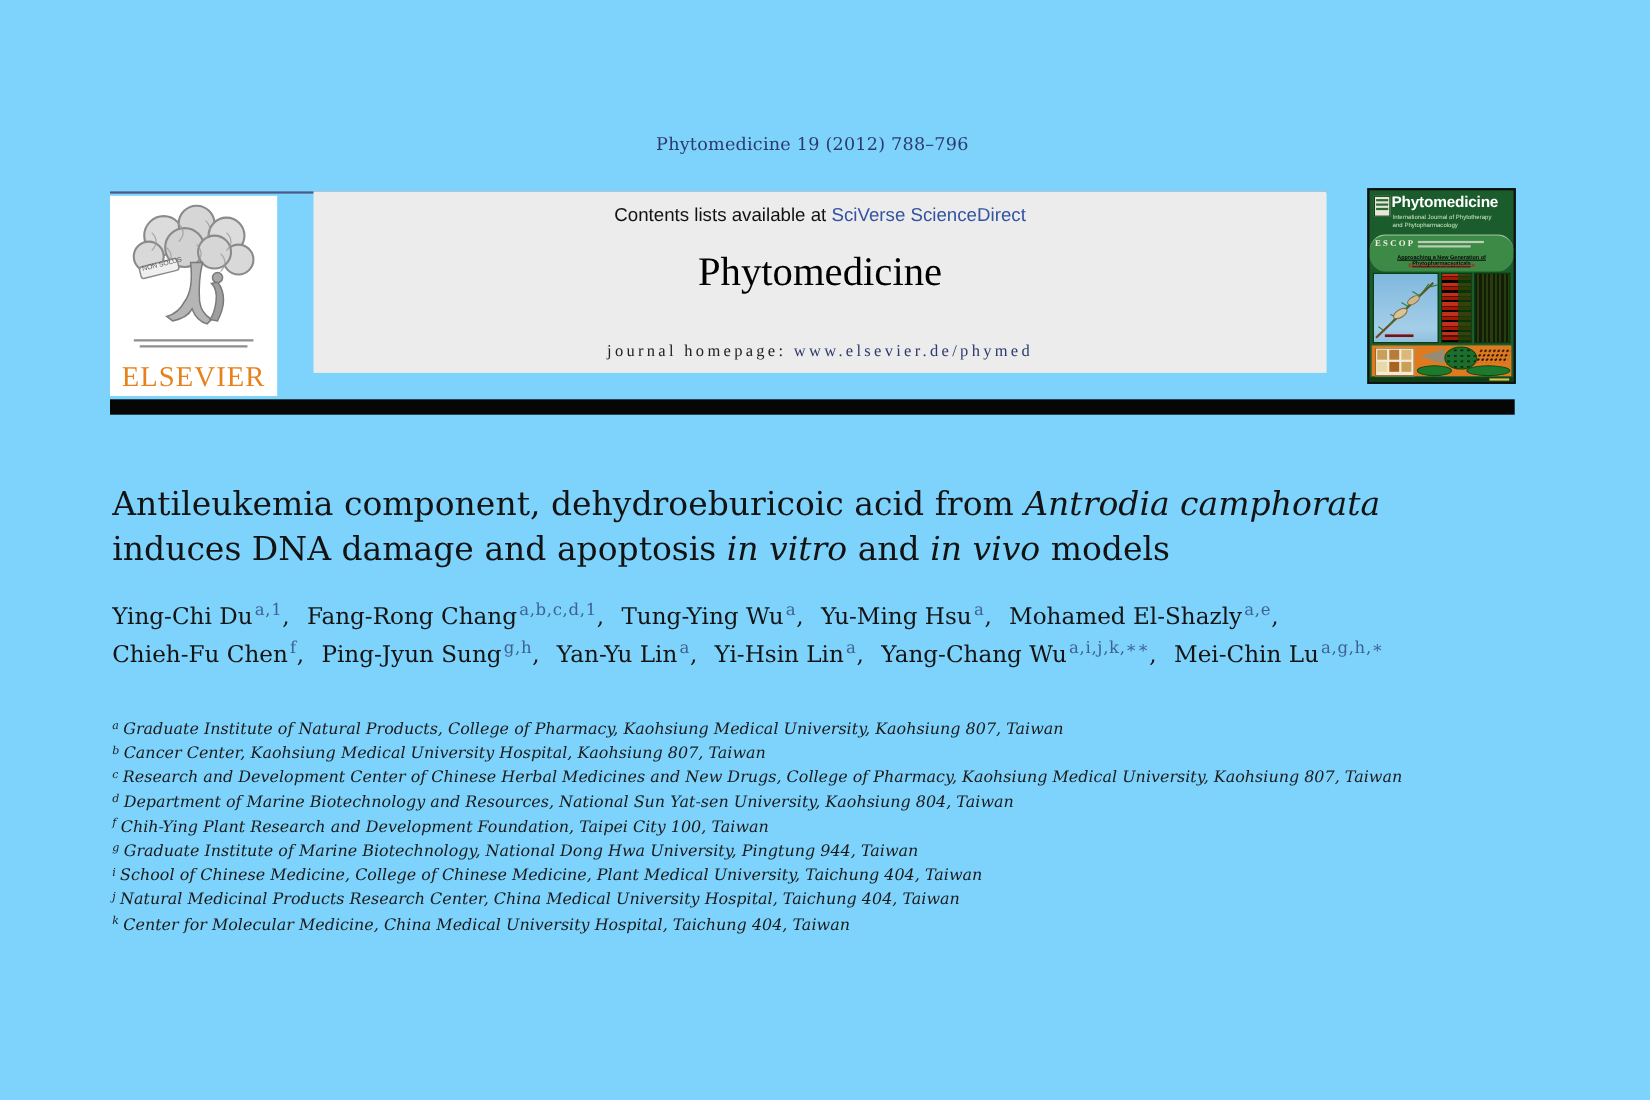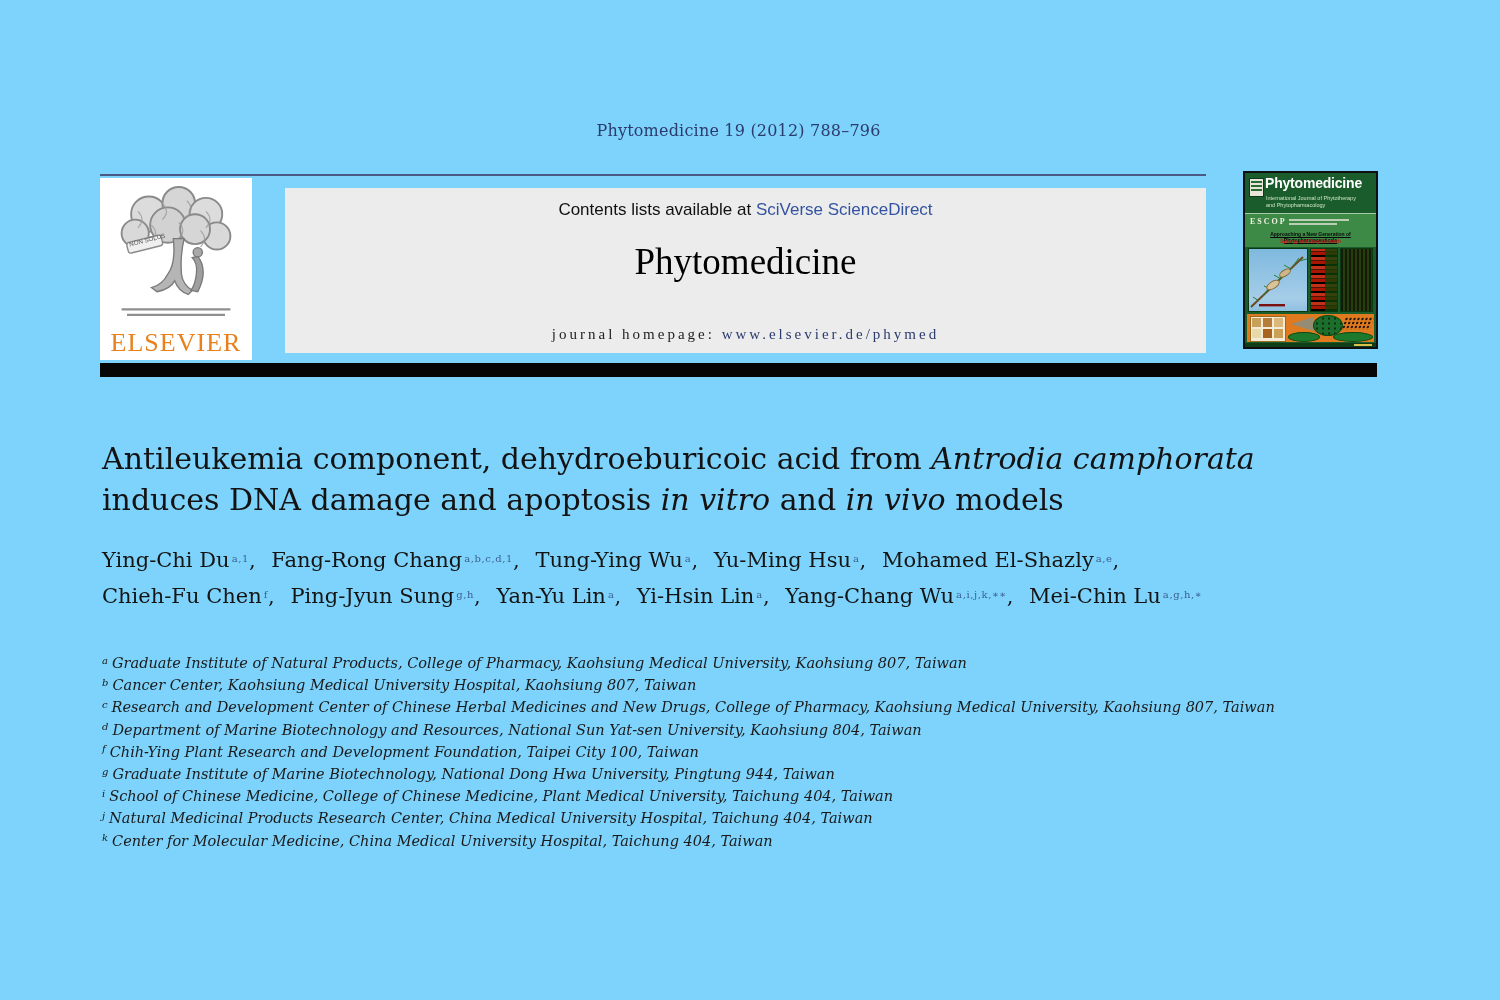--- a/index.html
+++ b/index.html
@@ -15,41 +15,41 @@
   .rule-top{left:100px;top:174px;width:1106px;height:2px;background:#4a5a85;}
   .black-bar{left:100px;top:363px;width:1277px;height:14px;background:#060606;}
 
   
   .els-block{left:100px;top:178px;width:152px;height:182px;background:#ffffff;}
   .els-tree{position:absolute;left:8px;top:6px;}
   .els-word{position:absolute;left:0;bottom:2px;width:152px;text-align:center;
             font-family:Liberation Serif, serif;font-size:26px;color:#e8811c;letter-spacing:1px;}
 
   
-  .banner{left:285px;top:188px;width:921px;height:165px;background:#ececec;}
+  .banner{left:285px;top:174px;width:921px;height:165px;background:#ececec;}
   .contents-line{position:absolute;top:12px;left:0;width:100%;text-align:center;
                  font-family:"Liberation Sans",sans-serif;font-size:17px;color:#111;}
   .link-blue{color:#3353a0;text-decoration:none;}
   .banner-title{position:absolute;top:52px;left:0;width:100%;text-align:center;
                 font-family:"Liberation Serif",serif;font-size:37px;color:#000;}
   .homepage-line{position:absolute;top:138px;left:0;width:100%;text-align:center;
                  font-family:Liberation Serif, serif;font-size:15px;letter-spacing:3px;color:#222;}
   .homepage-line a{color:#2c3b6d;text-decoration:none;}
 
   
   .cover{left:1243px;top:171px;width:131px;height:174px;background:#1a5c2c;border:2px solid #101010;}
   .cov-logo{position:absolute;left:4px;top:5px;width:13px;height:17px;background:#e8e6d8;
             border:1px solid #0d3d18;}
   .cov-logo i{display:block;height:2px;margin:2px 1px 0 1px;background:#2a6b35;}
   .cov-mast{position:absolute;left:20px;top:2px;font-family:"Liberation Sans",sans-serif;
             font-weight:bold;font-size:14px;color:#ffffff;letter-spacing:-.2px;}
   .cov-sub{position:absolute;left:21px;top:22px;font-family:"Liberation Sans",sans-serif;
            font-size:5.5px;line-height:6.5px;color:#cde6c0;}
   .cov-band{position:absolute;left:0;top:40px;width:131px;height:33px;background:#3c8a46;
-            border-top:1px solid rgba(255,255,255,.55);}
+            border-top:1px solid rgba(255,255,255,.55);border-radius:15px;}
   .cov-escop{position:absolute;left:5px;top:3px;font-family:"Liberation Serif",serif;
              font-size:8px;font-weight:bold;letter-spacing:2px;color:#f2f2e4;}
   .cov-escop-bars i{position:absolute;height:2px;background:rgba(230,230,220,.75);display:block;}
   .cov-btitle{position:absolute;left:0;top:17px;width:131px;text-align:center;
               font-family:"Liberation Sans",sans-serif;font-size:5px;font-weight:bold;
               color:#0a0a0a;text-decoration:underline;}
   .cov-bsub{position:absolute;left:0;top:24.5px;width:131px;text-align:center;
             font-family:"Liberation Sans",sans-serif;font-size:4.5px;font-weight:bold;color:#c51414;}
   .cov-photos{position:absolute;left:3px;top:75px;width:125px;height:64px;}
   .ph{position:absolute;top:0;height:64px;border:1px solid #0a3a12;box-sizing:border-box;}
@@ -74,21 +74,21 @@
         border-top:7px solid transparent;border-bottom:7px solid transparent;
         border-right:22px solid #8a8f84;opacity:.85;}
   .cov-strip{position:absolute;left:0;top:170px;width:131px;height:4px;background:#0e3d18;}
   .cov-strip i{position:absolute;right:4px;top:1px;width:18px;height:2px;background:#d8c14a;display:block;}
 
   
   .art-title{left:102px;top:438px;width:1260px;font-size:30px;line-height:41px;color:#131313;}
   .it{font-style:italic;margin-top:16px;}
   .authors{left:102px;top:544px;width:1300px;font-size:21px;line-height:33px;color:#141414;}
   .author{margin-right:9px;white-space:nowrap;}
-  .author .sup{position:relative;top:-.55em;font-size:10px;color:#3d6191;letter-spacing:.6px;margin-left:2px;}
+  .author .sup{position:relative;top:-.55em;font-size:15px;color:#3d6191;letter-spacing:.6px;margin-left:2px;}
   .affils{left:102px;top:653px;width:1320px;font-size:14.5px;line-height:21.2px;
           font-style:italic;color:#1a1a1a;}
   .affils .sup{position:relative;top:-.45em;font-size:10px;margin-right:4px;}
 </style>
 </head>
 <body>
 
 <div class="page">
 
   <div class="abs citation">Phytomedicine 19 (2012) 788–796</div>

